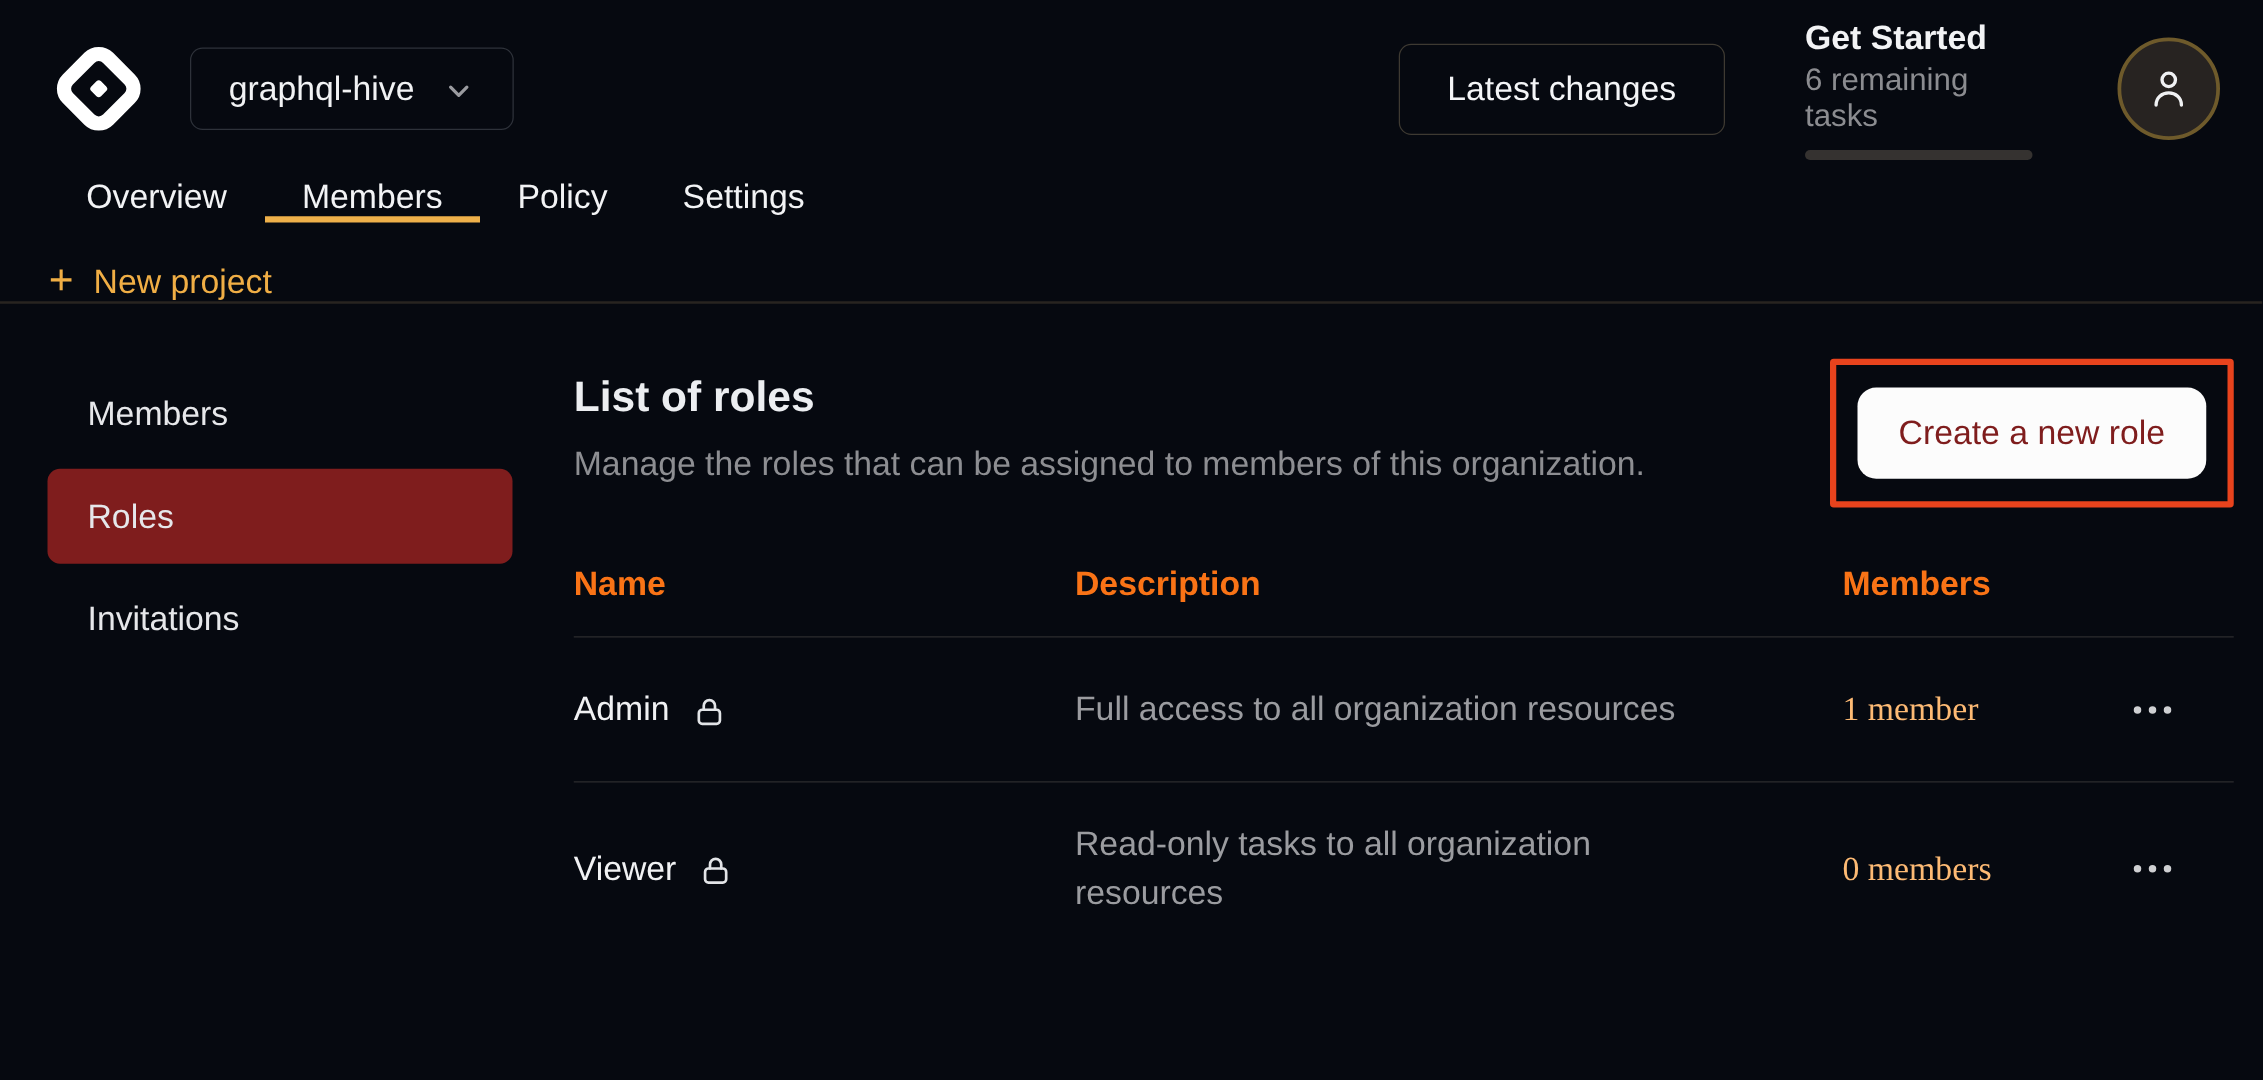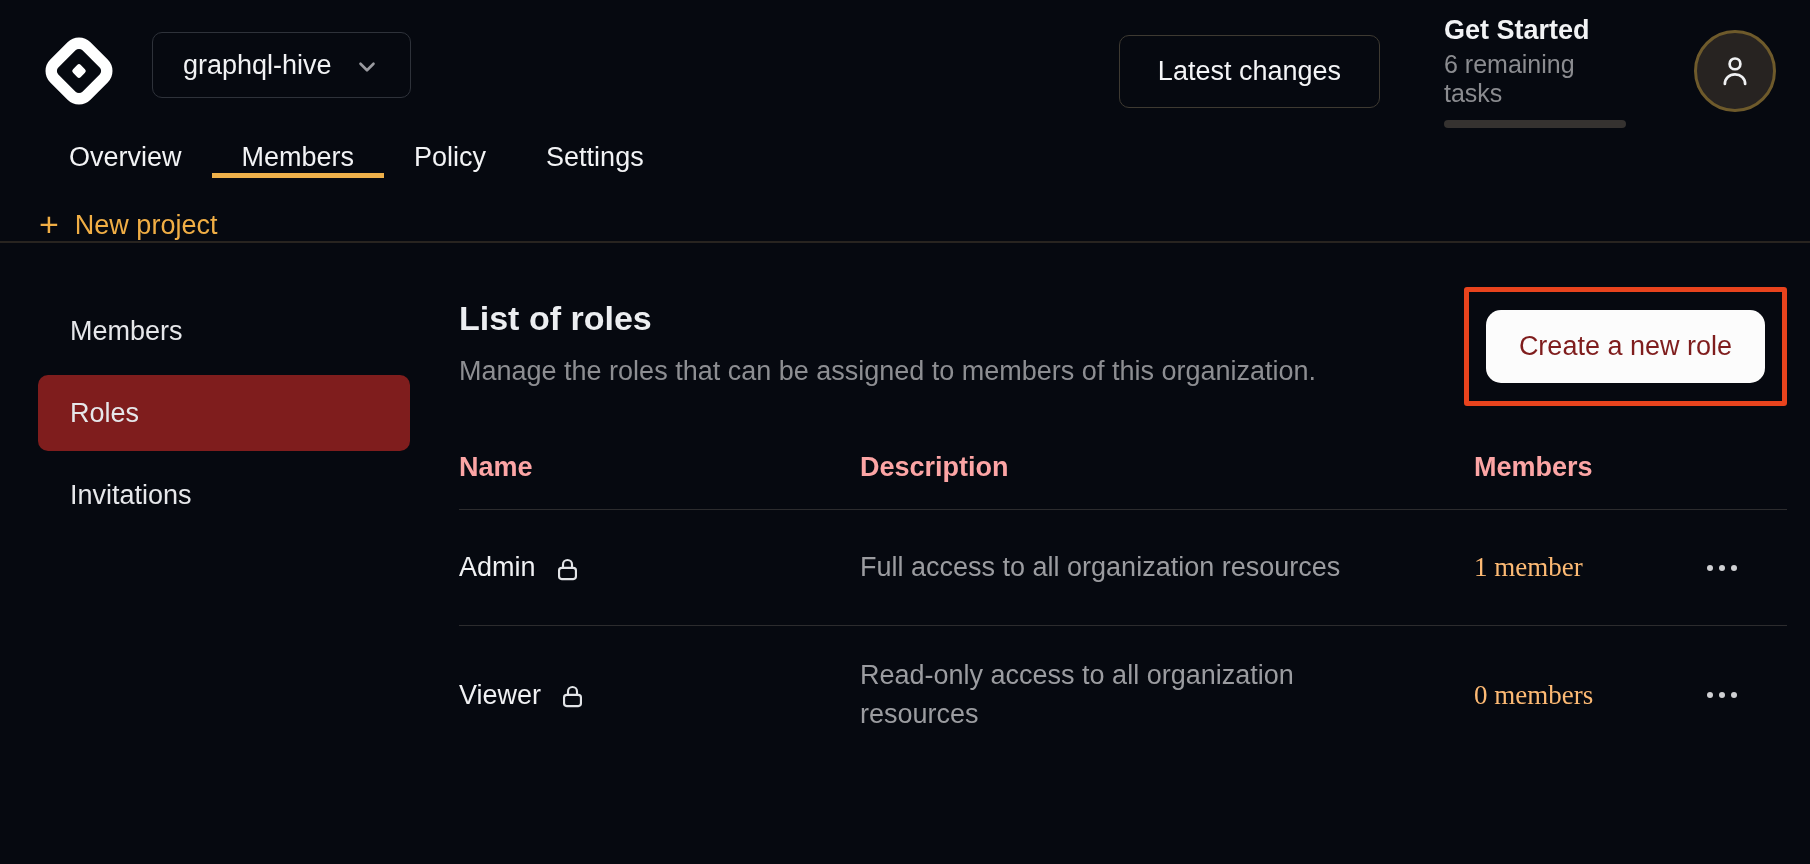--- a/index.html
+++ b/index.html
@@ -10,21 +10,21 @@
     font-family: "Liberation Sans", "DejaVu Sans", sans-serif;
     font-size: 27px;
   }
 
   
   .topbar {
     height: 142px;
     display: flex; align-items: center; justify-content: space-between;
     padding: 0 34px 0 40px;
   }
-  .topbar-left { display: flex; gap: 34px; }
+  .topbar-left { display: flex; align-items: center; gap: 34px; }
   .logo { width: 78px; height: 78px; display: flex; align-items: center; justify-content: center; cursor: pointer; }
   .org-select {
     display: flex; align-items: center; gap: 22px;
     height: 66px; padding: 0 30px;
     background: transparent;
     border: 1px solid #2e323a; border-radius: 10px;
     color: #f1f2f4; font-size: 27px;
     font-family: inherit; cursor: pointer;
   }
   .chevron { width: 26px; height: 26px; color: #9a9ba0; margin-top: 4px; }
@@ -103,21 +103,21 @@
   }
 
   
   .roles-table { margin-top: 28px; }
   .t-row {
     display: grid;
     grid-template-columns: 401px 614px 229px 1fr;
     align-items: center;
   }
   .t-head { padding: 18px 0 26px 0; border-bottom: 1px solid #2c2c2e; }
-  .t-head .t-cell { font-weight: 700; color: #fca5a5; font-size: 27px; }
+  .t-head .t-cell { font-weight: 700; color: #f97316; font-size: 27px; }
   .t-body .t-row { border-bottom: 1px solid #2c2c2e; padding: 30px 0; min-height: 116px; }
   .t-body .t-row:last-child { border-bottom: none; }
   .name-cell { display: flex; align-items: center; gap: 18px; color: #f0f1f3; }
   .lock-icon { width: 27px; height: 27px; color: #e2e4e7; flex-shrink: 0; margin-top: 3px; }
   .desc-cell { color: #9b9ca0; max-width: 510px; line-height: 1.45; padding-right: 20px; }
   .members-cell { color: #fdba74; font-family: Liberation Serif, serif; }
   .actions-cell { display: flex; justify-content: flex-end; padding-right: 46px; }
   .dots-btn {
     display: flex; gap: 6px; align-items: center;
     background: transparent; border: none; cursor: pointer; padding: 12px 4px;
@@ -241,21 +241,21 @@
   </div>
 
   <div class="t-row">
     <div class="name-cell">
       <span class="role-name">Viewer</span>
       <svg class="lock-icon" viewBox="0 0 24 24" fill="none" stroke="currentColor" stroke-width="1.9" stroke-linecap="round" stroke-linejoin="round">
         <rect x="4.5" y="10.5" width="15" height="10" rx="2.4"></rect>
         <path d="M8 10.5V7.6a4 4 0 0 1 8 0v2.9"></path>
       </svg>
     </div>
-    <div class="desc-cell">Read-only access to all organization resources</div>
+    <div class="desc-cell">Read-only tasks to all organization resources</div>
     <div class="members-cell">0 members</div>
     <div class="actions-cell">
       <button class="dots-btn" aria-label="row menu">
         <i></i>
                 <i></i>
                 <i></i>
       </button>
     </div>
   </div>
 </div>

